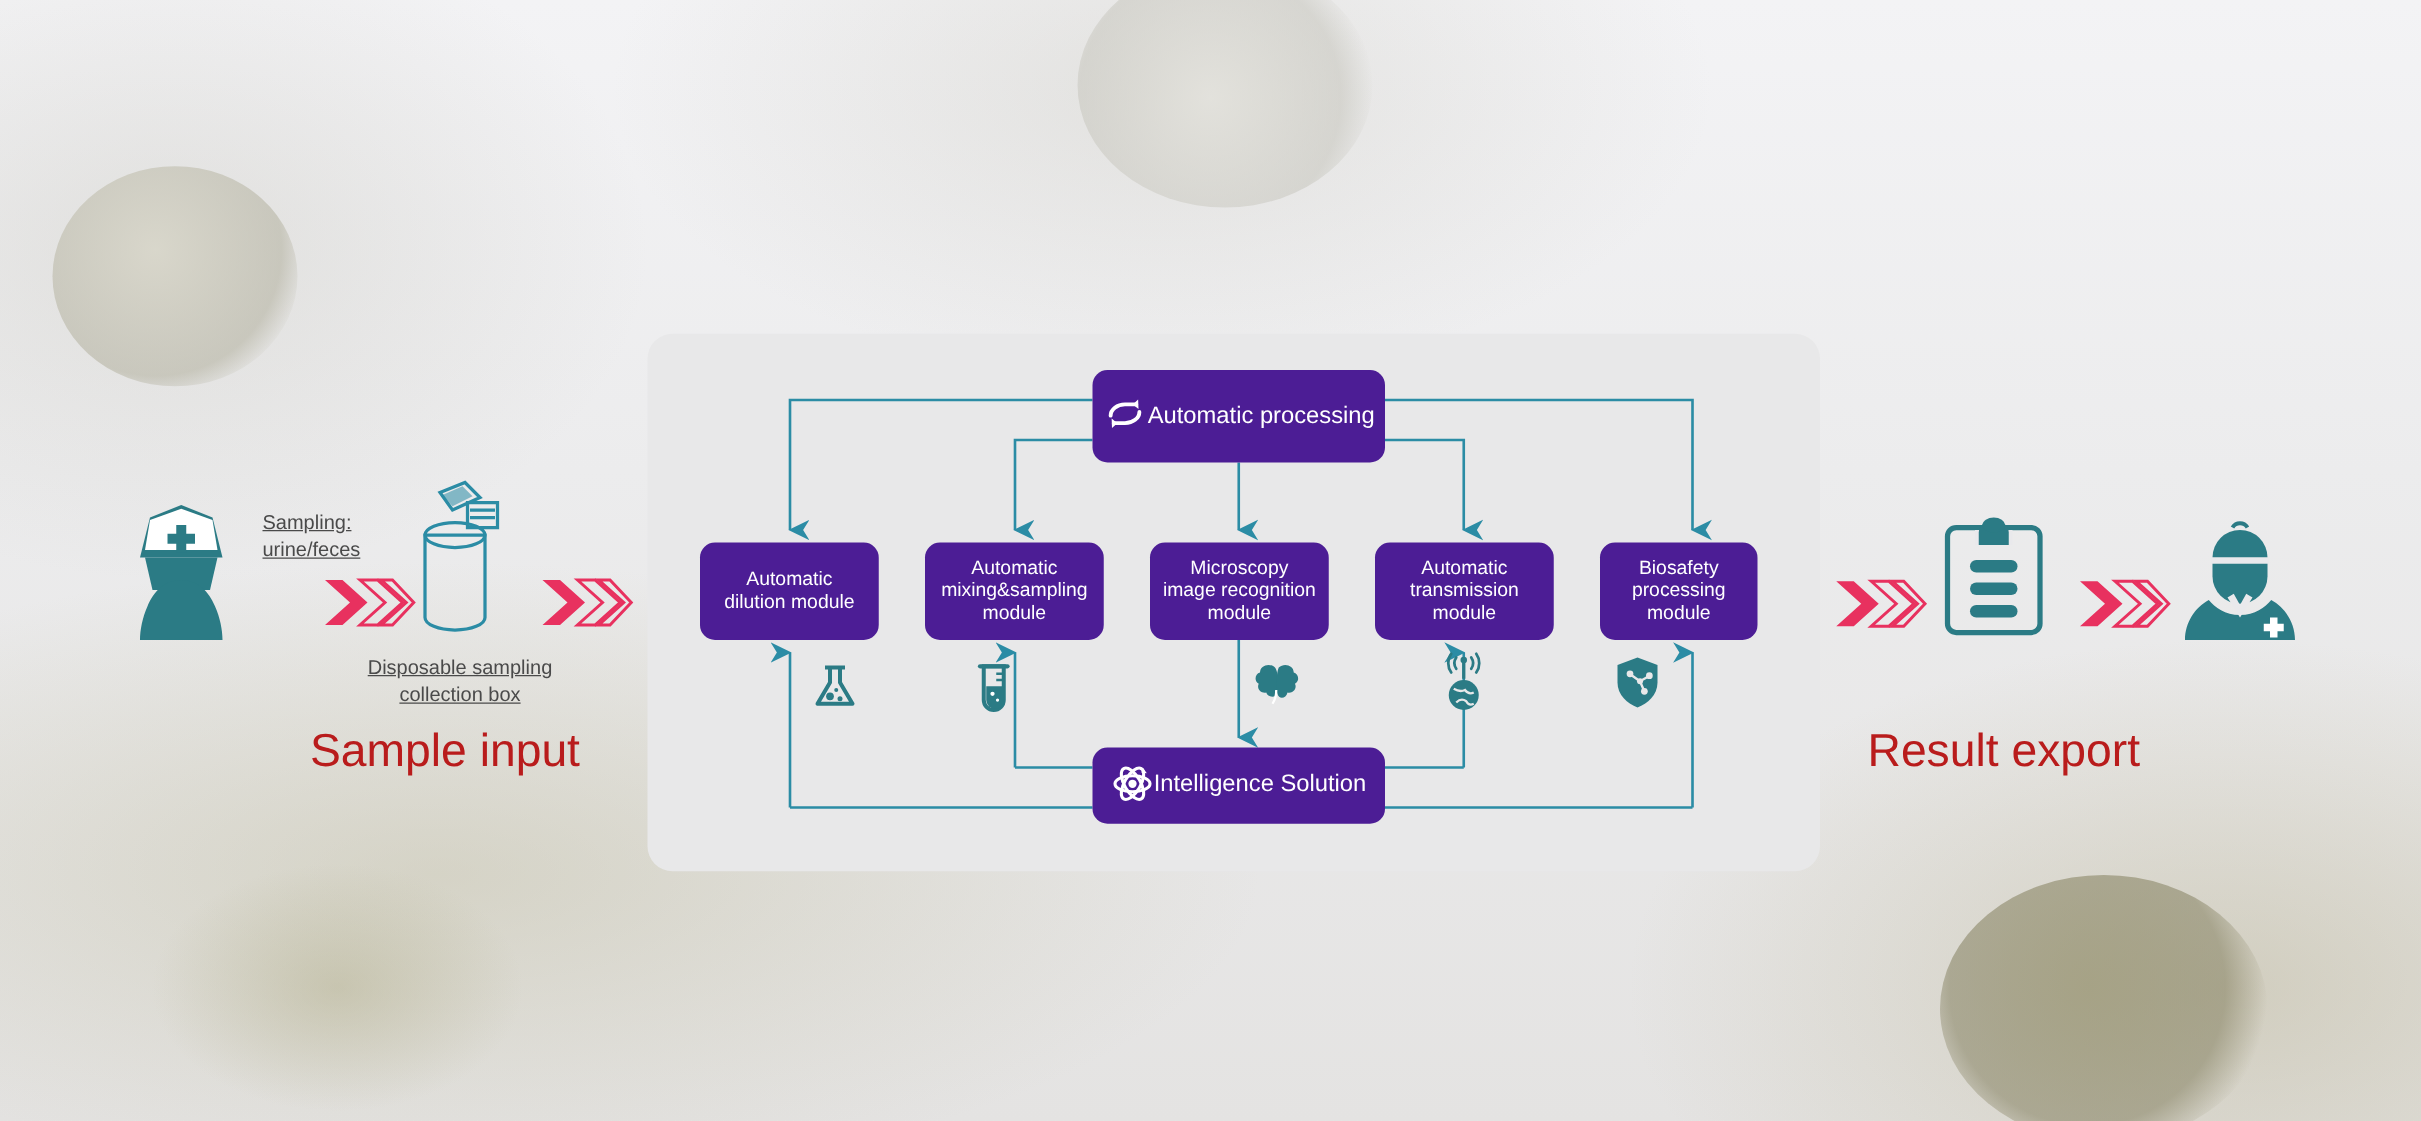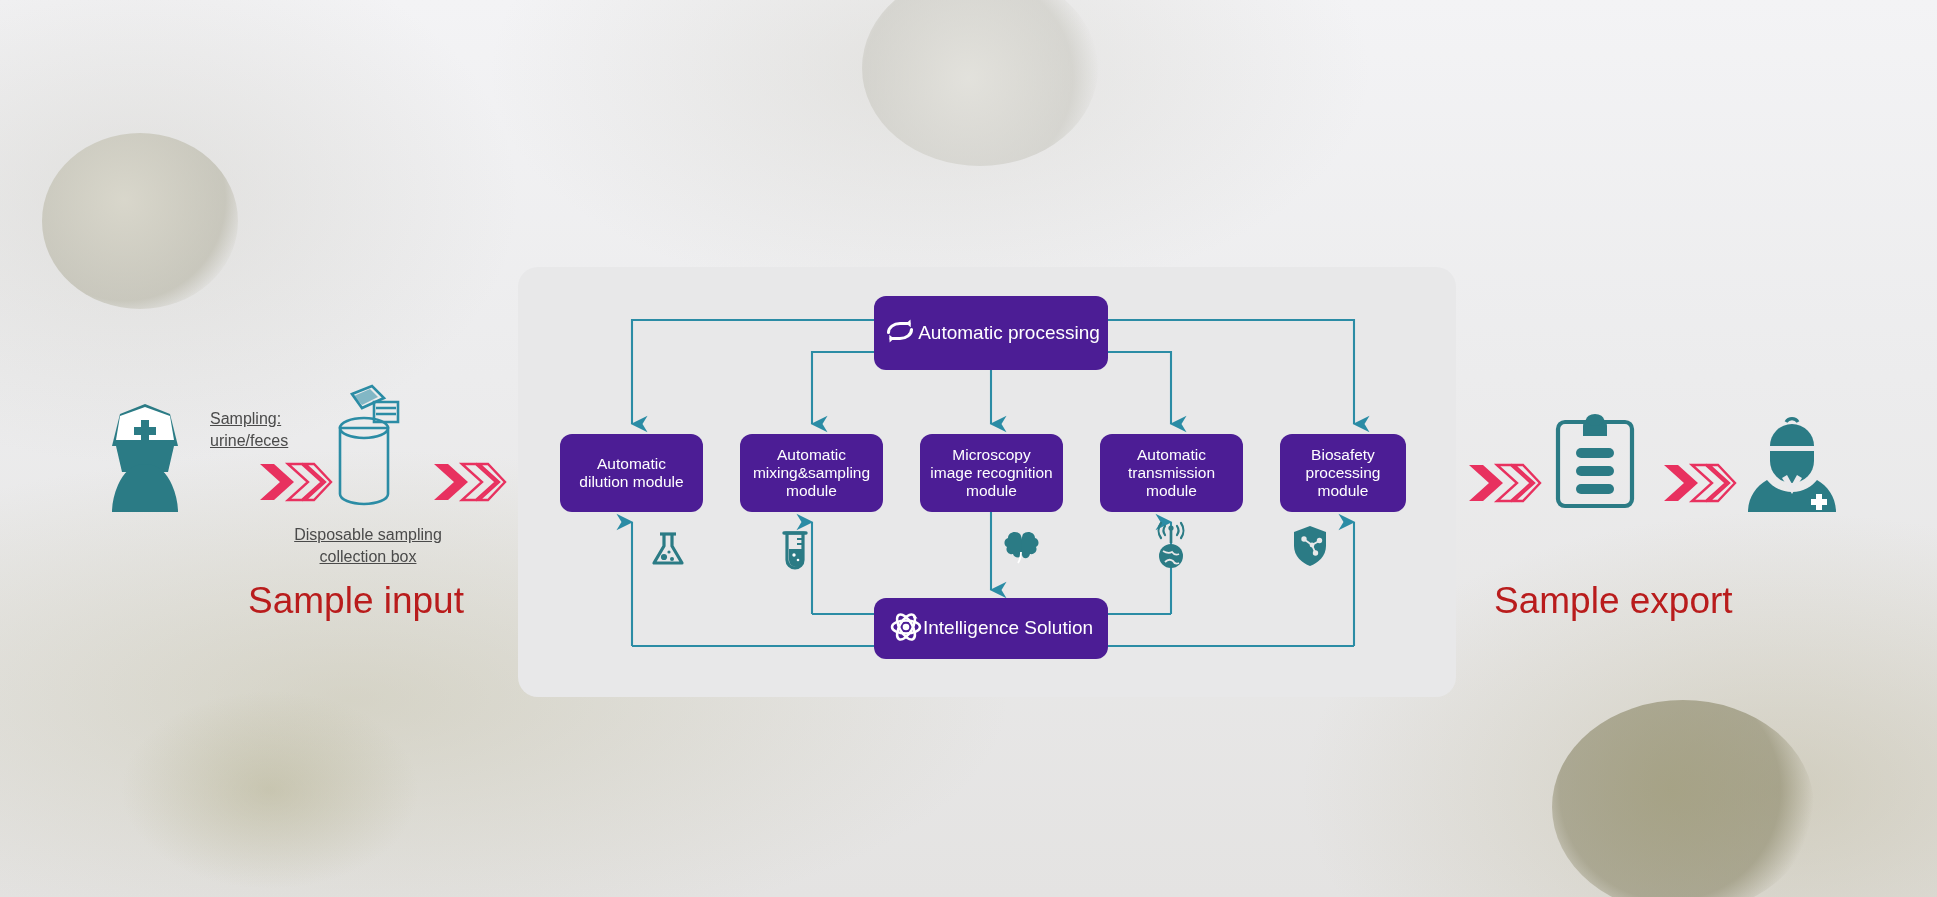--- a/index.html
+++ b/index.html
@@ -300,13 +300,13 @@
     <path d="M46,10 a7,7 0 0 1 12,0" fill="none" stroke="#2b7b85" stroke-width="3.2"></path>
     <path d="M30,34 a22,22 0 0 1 44,0 Z" fill="#2b7b85"></path>
     <rect x="29" y="34" width="46" height="5" fill="#e9e9ec"></rect>
     <path d="M30,39 h44 v10 a22,22 0 0 1 -44,0 Z" fill="#2b7b85"></path>
     <path d="M52,80 c-12,0 -20,-6 -25,-12 C16,74 8,86 8,100 h88 c0,-14 -8,-26 -19,-32 c-5,6 -13,12 -25,12 Z" fill="#2b7b85"></path>
     <path d="M42,66 L52,82 L62,66 L57,63 L52,72 L47,63 Z" fill="#e9e9ec"></path>
     <path d="M76,82 h6 v5 h5 v6 h-5 v5 h-6 v-5 h-5 v-6 h5 Z" fill="#fff"></path>
   </svg>
 </div>
 
-<div class="bigLabel" style="left:1494px;top:580px;">Sample export</div>
+<div class="bigLabel" style="left:1494px;top:580px;">Result export</div>
 
 </body></html>

